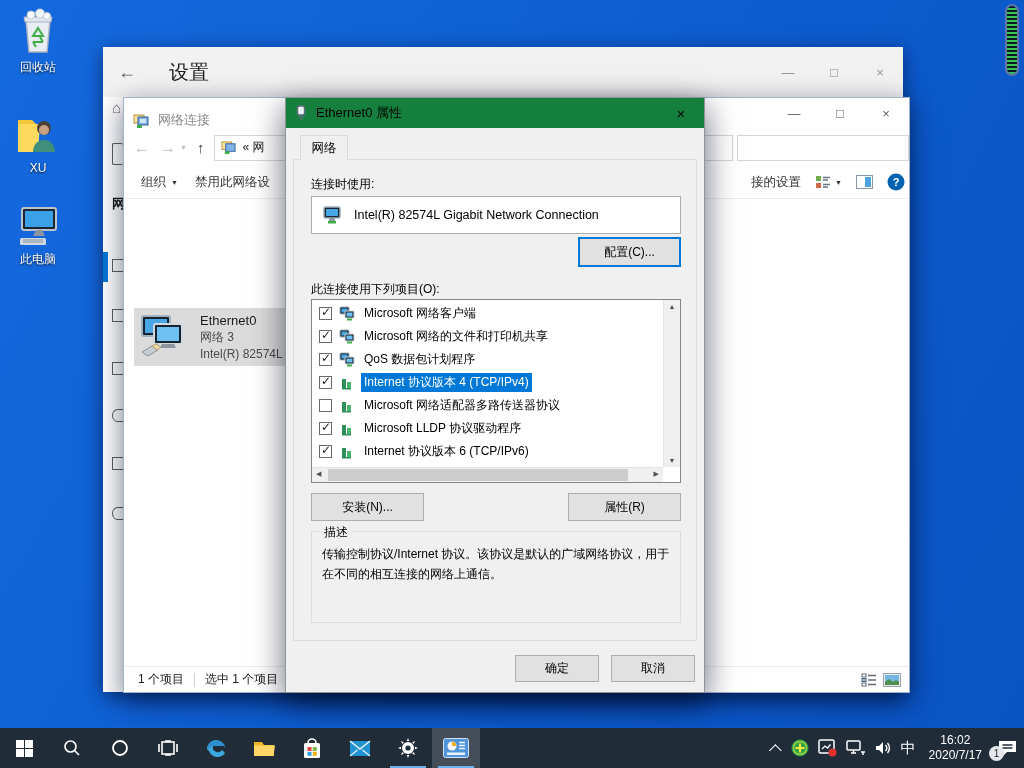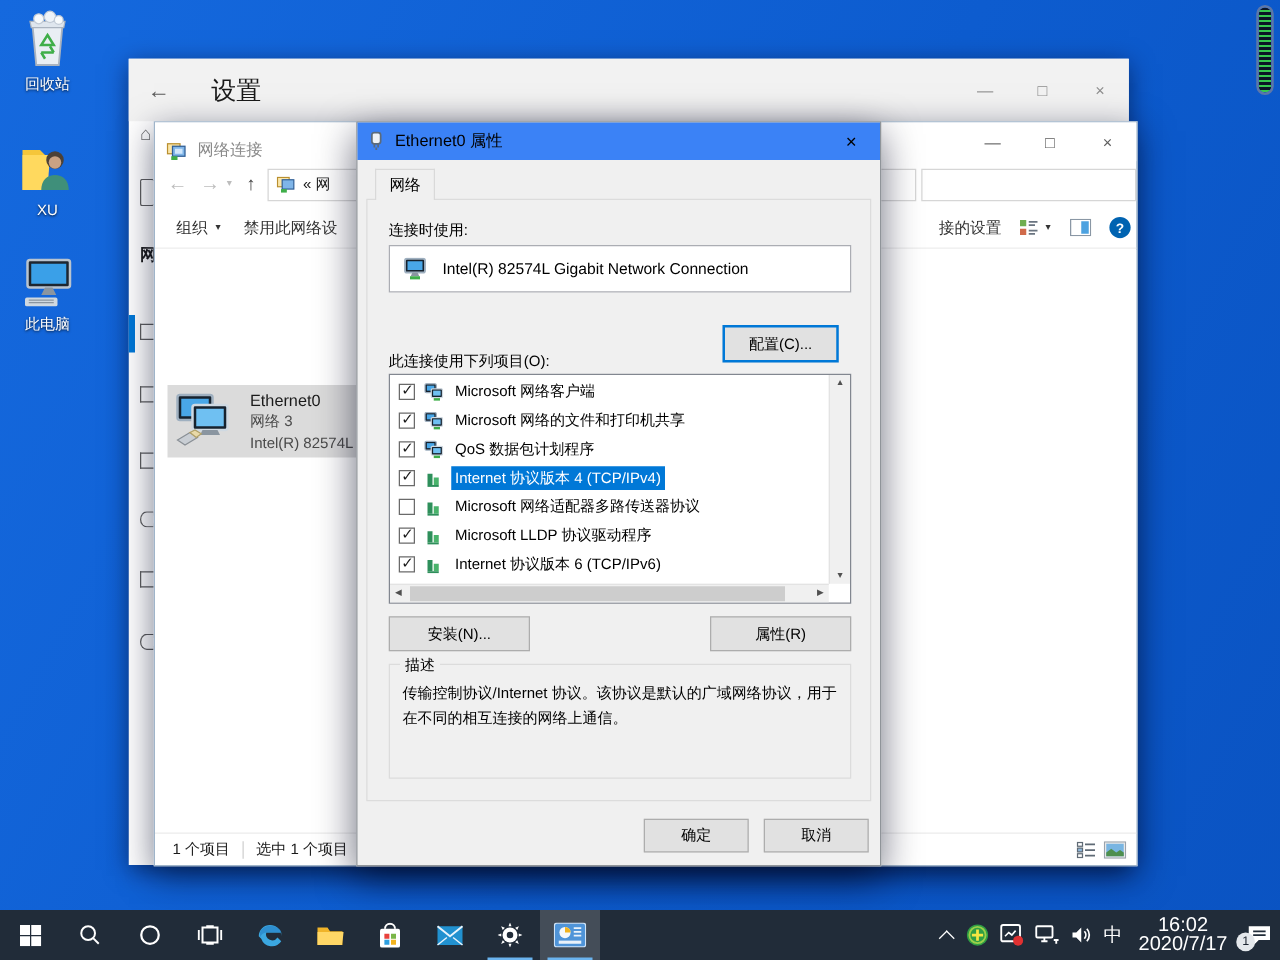--- a/index.html
+++ b/index.html
@@ -47,21 +47,21 @@
   .ex-body { position:absolute; left:0; top:102px; right:0; bottom:26px; background:#fff; }
   .conn-item { position:absolute; left:10px; top:108px; width:264px; height:58px; background:#dbdbdb; display:flex; align-items:center; }
   .conn-txt { margin-left:10px; font-size:12px; color:#4a4a4a; line-height:17px; }
   .conn-txt .t1 { font-size:13px; color:#1a1a1a; }
   .ex-status { position:absolute; left:0; bottom:0; right:0; height:26px; border-top:1px solid #ececec; display:flex; align-items:center; font-size:12px; color:#1a1a1a; background:#fff; }
   .st-sep { width:1px; height:14px; background:#d0d0d0; margin:0 10px; }
   .st-views { margin-left:auto; display:flex; gap:6px; margin-right:8px; }
 
   
   .dialog { position:absolute; left:285px; top:97px; width:420px; height:596px; background:#f0f0f0; border:1px solid #8f9499; box-shadow:0 10px 30px rgba(0,5,30,.6); }
-  .dlg-tb { position:absolute; left:0; top:0; right:0; height:30px; background:#3b82f6; display:flex; align-items:center; }
+  .dlg-tb { position:absolute; left:0; top:0; right:0; height:30px; background:#15803d; display:flex; align-items:center; }
   .dlg-tb .ticon { margin-left:9px; }
   .dlg-title { font-size:13px; color:#000; margin-left:9px; }
   .dlg-close { margin-left:auto; width:46px; height:30px; display:flex; align-items:center; justify-content:center; font-size:15px; color:#000; }
   .dlg-tab { position:absolute; left:14px; top:37px; width:48px; height:25px; background:#f0f0f0; border:1px solid #d9d9d9; border-bottom:none; font-size:12.5px; display:flex; align-items:center; justify-content:center; color:#000; z-index:2; }
   .tab-page { position:absolute; left:7px; top:61px; width:404px; height:482px; border:1px solid #dcdcdc; background:#f0f0f0; }
   .dlg-label { position:absolute; font-size:12px; color:#000; }
   .adapter-box { position:absolute; left:25px; top:98px; width:370px; height:38px; background:#fff; border:1px solid #abadb3; display:flex; align-items:center; font-size:12.5px; color:#000; }
   .adapter-box .aicon { margin:0 12px 0 10px; }
   .btn { position:absolute; background:#e1e1e1; border:1px solid #adadad; font-size:12px; color:#000; display:flex; align-items:center; justify-content:center; font-family:inherit; }
   .btn.default-focus { border:2px solid #0078d7; }
@@ -84,21 +84,21 @@
   .descbox .dtext { padding:12px 10px 0 10px; font-size:12px; line-height:20px; color:#000; }
 
   
   .taskbar { position:absolute; left:0; bottom:0; width:1024px; height:40px; background:#212c39; display:flex; align-items:center; z-index:50; }
   .tb-tile { width:48px; height:40px; display:flex; align-items:center; justify-content:center; position:relative; }
   .tb-tile.underl::after { content:""; position:absolute; left:6px; right:6px; bottom:0; height:2px; background:#6ab3ee; }
   .tb-tile.activeapp { background:rgba(255,255,255,.16); }
   .tray { margin-left:auto; display:flex; align-items:center; gap:9px; padding-right:6px; height:40px; }
   .tray-ico { display:flex; align-items:center; justify-content:center; }
   .ime { color:#fff; font-size:15px; }
-  .clock { color:#fff; font-size:16px; line-height:15px; text-align:center; margin:0 4px; }
+  .clock { color:#fff; font-size:12px; line-height:15px; text-align:center; margin:0 4px; }
   .notif { position:relative; margin-left:2px; }
   .badge { position:absolute; left:-8px; bottom:-4px; width:15px; height:15px; border-radius:50%; background:#e4e8ec; color:#1b2430; font-size:10px; display:flex; align-items:center; justify-content:center; }
 
   .chev { width:9px; height:9px; border-left:1.5px solid #fff; border-top:1.5px solid #fff; transform:rotate(45deg) translateY(3px); }
   svg { display:block; }
 </style>
 </head>
 <body>
 
 <div class="stage">
@@ -279,21 +279,21 @@
     <div class="adapter-box">
       <svg class="aicon" width="20" height="18" viewBox="0 0 20 18">
         <rect x="2" y="1" width="16" height="11" rx="1.5" fill="#16222e" stroke="#9fb0c0" stroke-width="1.5"></rect>
         <rect x="4" y="3" width="12" height="7" fill="#49a7e8"></rect>
         <path d="M8 12 l-1.5 3 h7 l-1.5 -3 z" fill="#8a95a0"></path>
         <rect x="6" y="15" width="8" height="2.5" fill="#3fae49"></rect>
       </svg>
       <span>Intel(R) 82574L Gigabit Network Connection</span>
     </div>
 
-    <button class="btn default-focus" style="left:292px;top:162px;width:93px;height:30px">配置(C)...</button>
+    <button class="btn default-focus" style="left:292px;top:139px;width:103px;height:30px">配置(C)...</button>
 
     <div class="dlg-label" style="left:25px;top:183px">此连接使用下列项目(O):</div>
 
     <div class="listbox">
       <div class="lb-rows" id="lb-rows">
   <div class="lb-row">
     <span class="cb on"></span>
     <svg class="li-ic" width="16" height="15" viewBox="0 0 16 15">
               <rect x="1" y="1" width="9" height="7" rx="1" fill="#16222e" stroke="#9fb0c0"></rect>
               <rect x="2.5" y="2.5" width="6" height="4" fill="#49a7e8"></rect>

